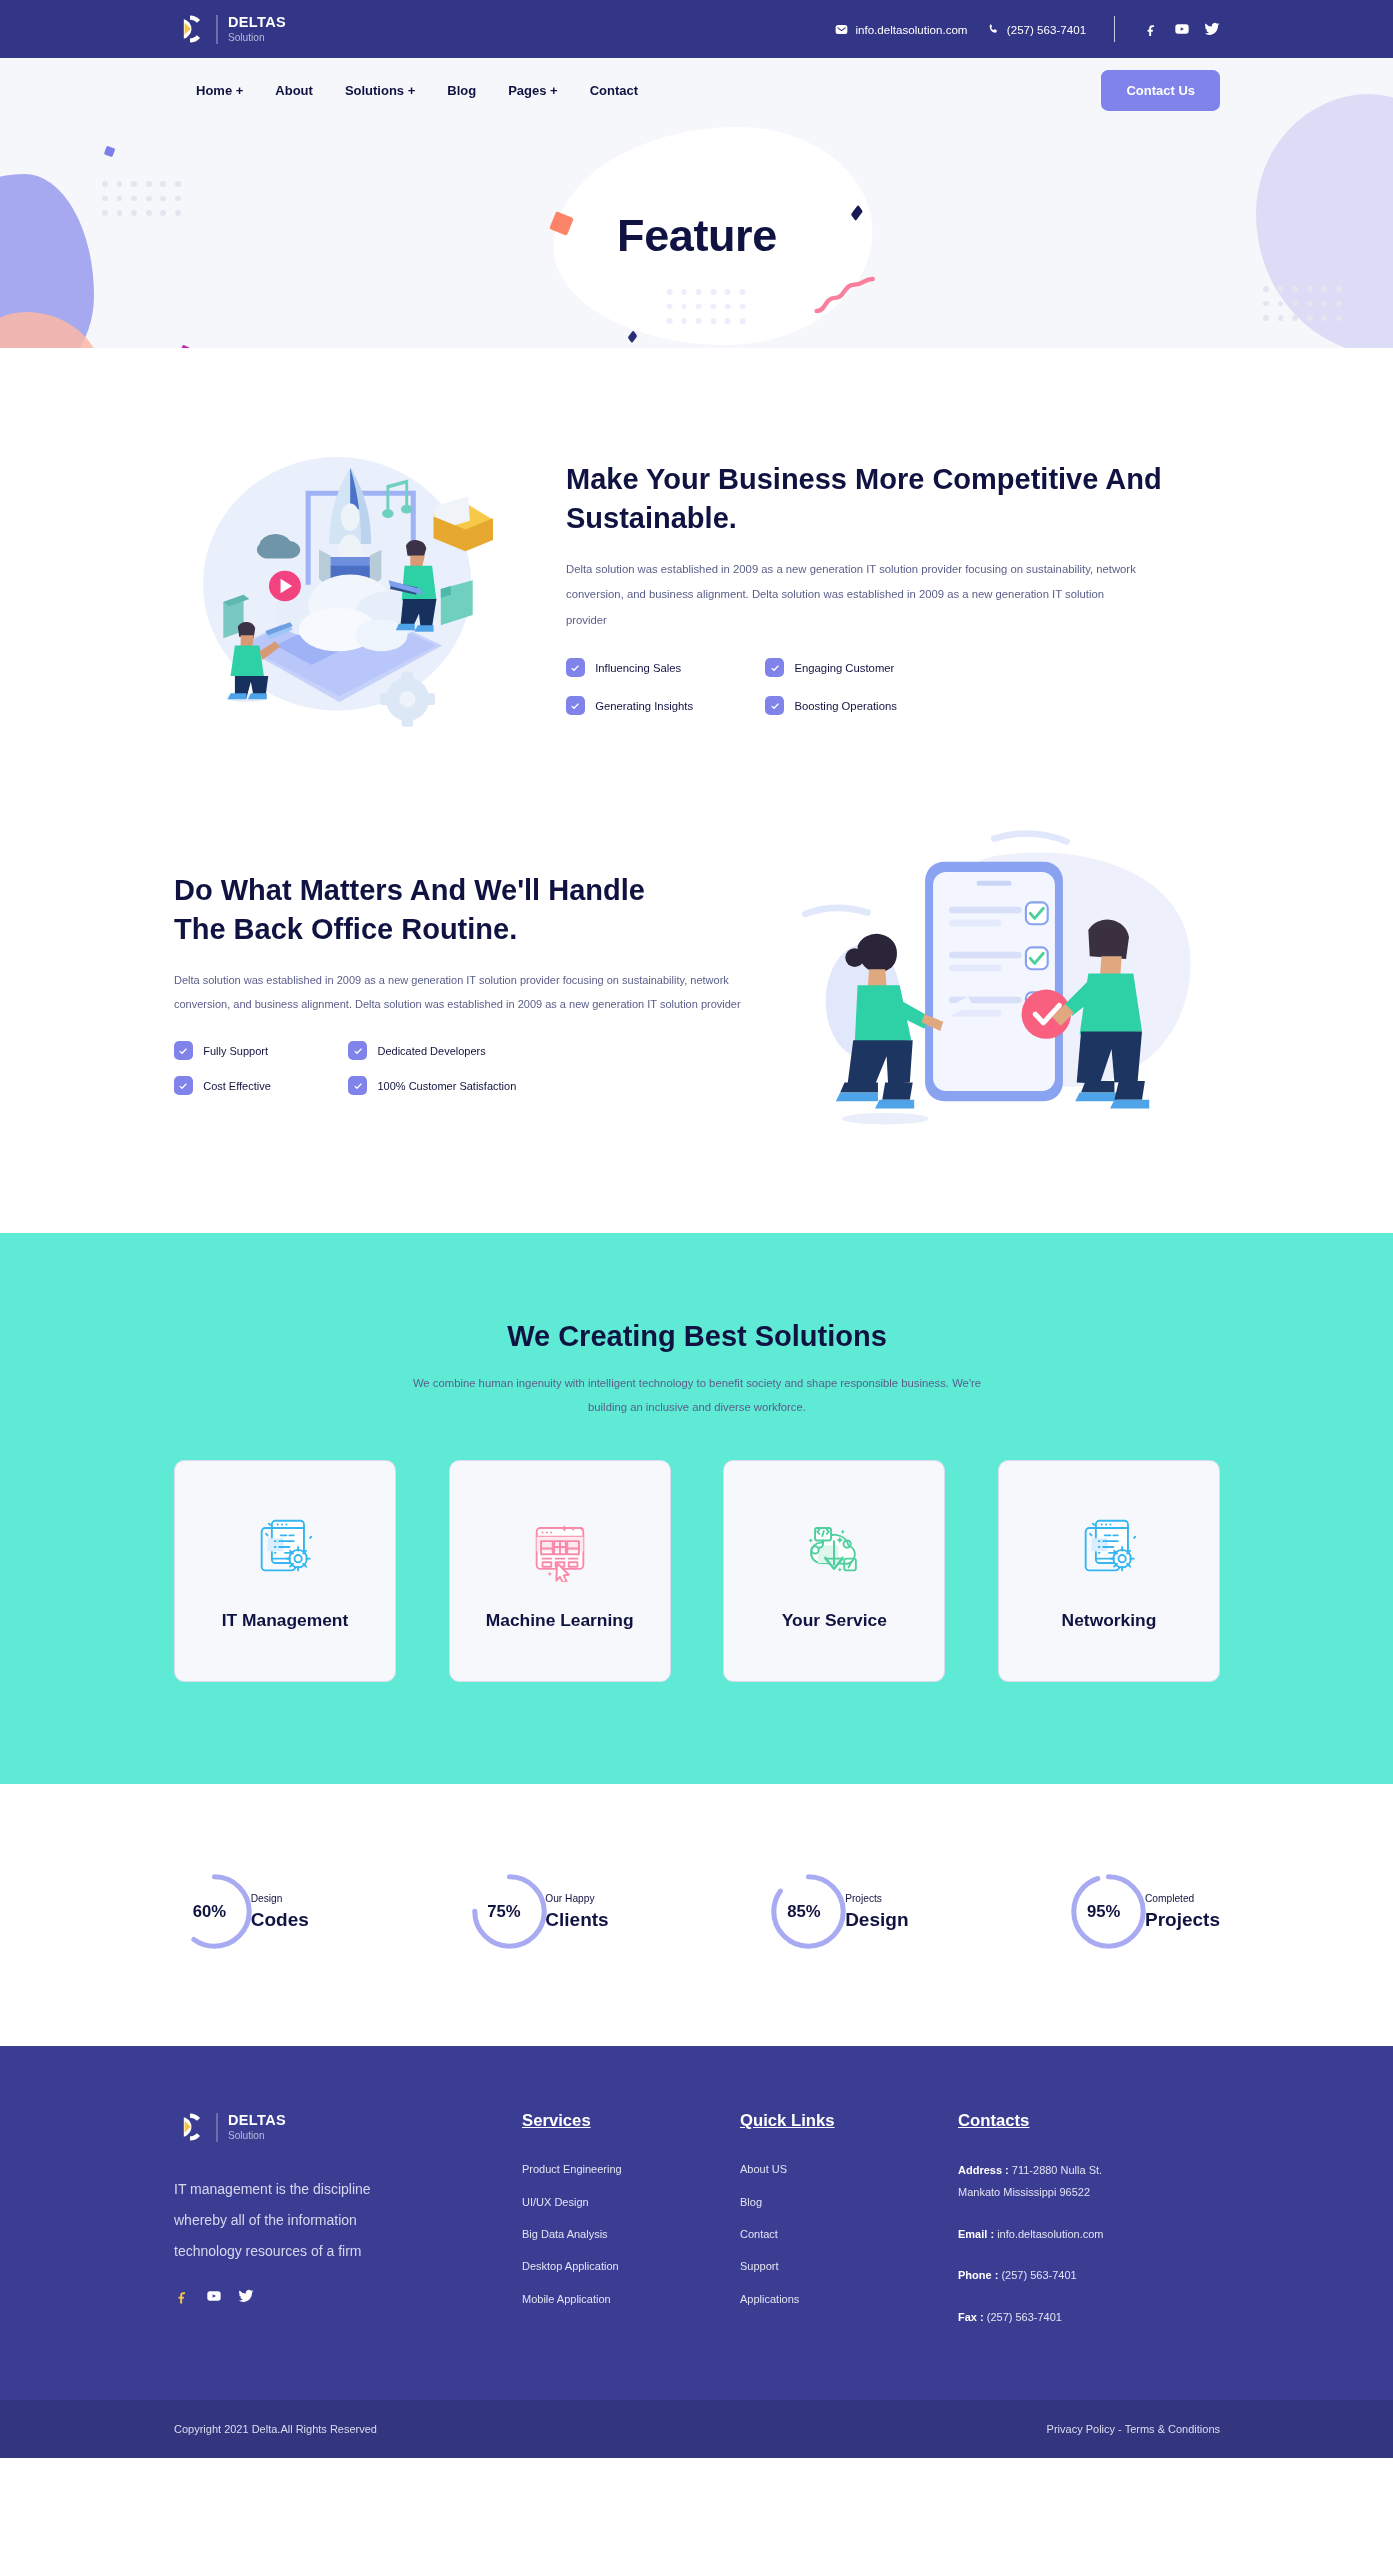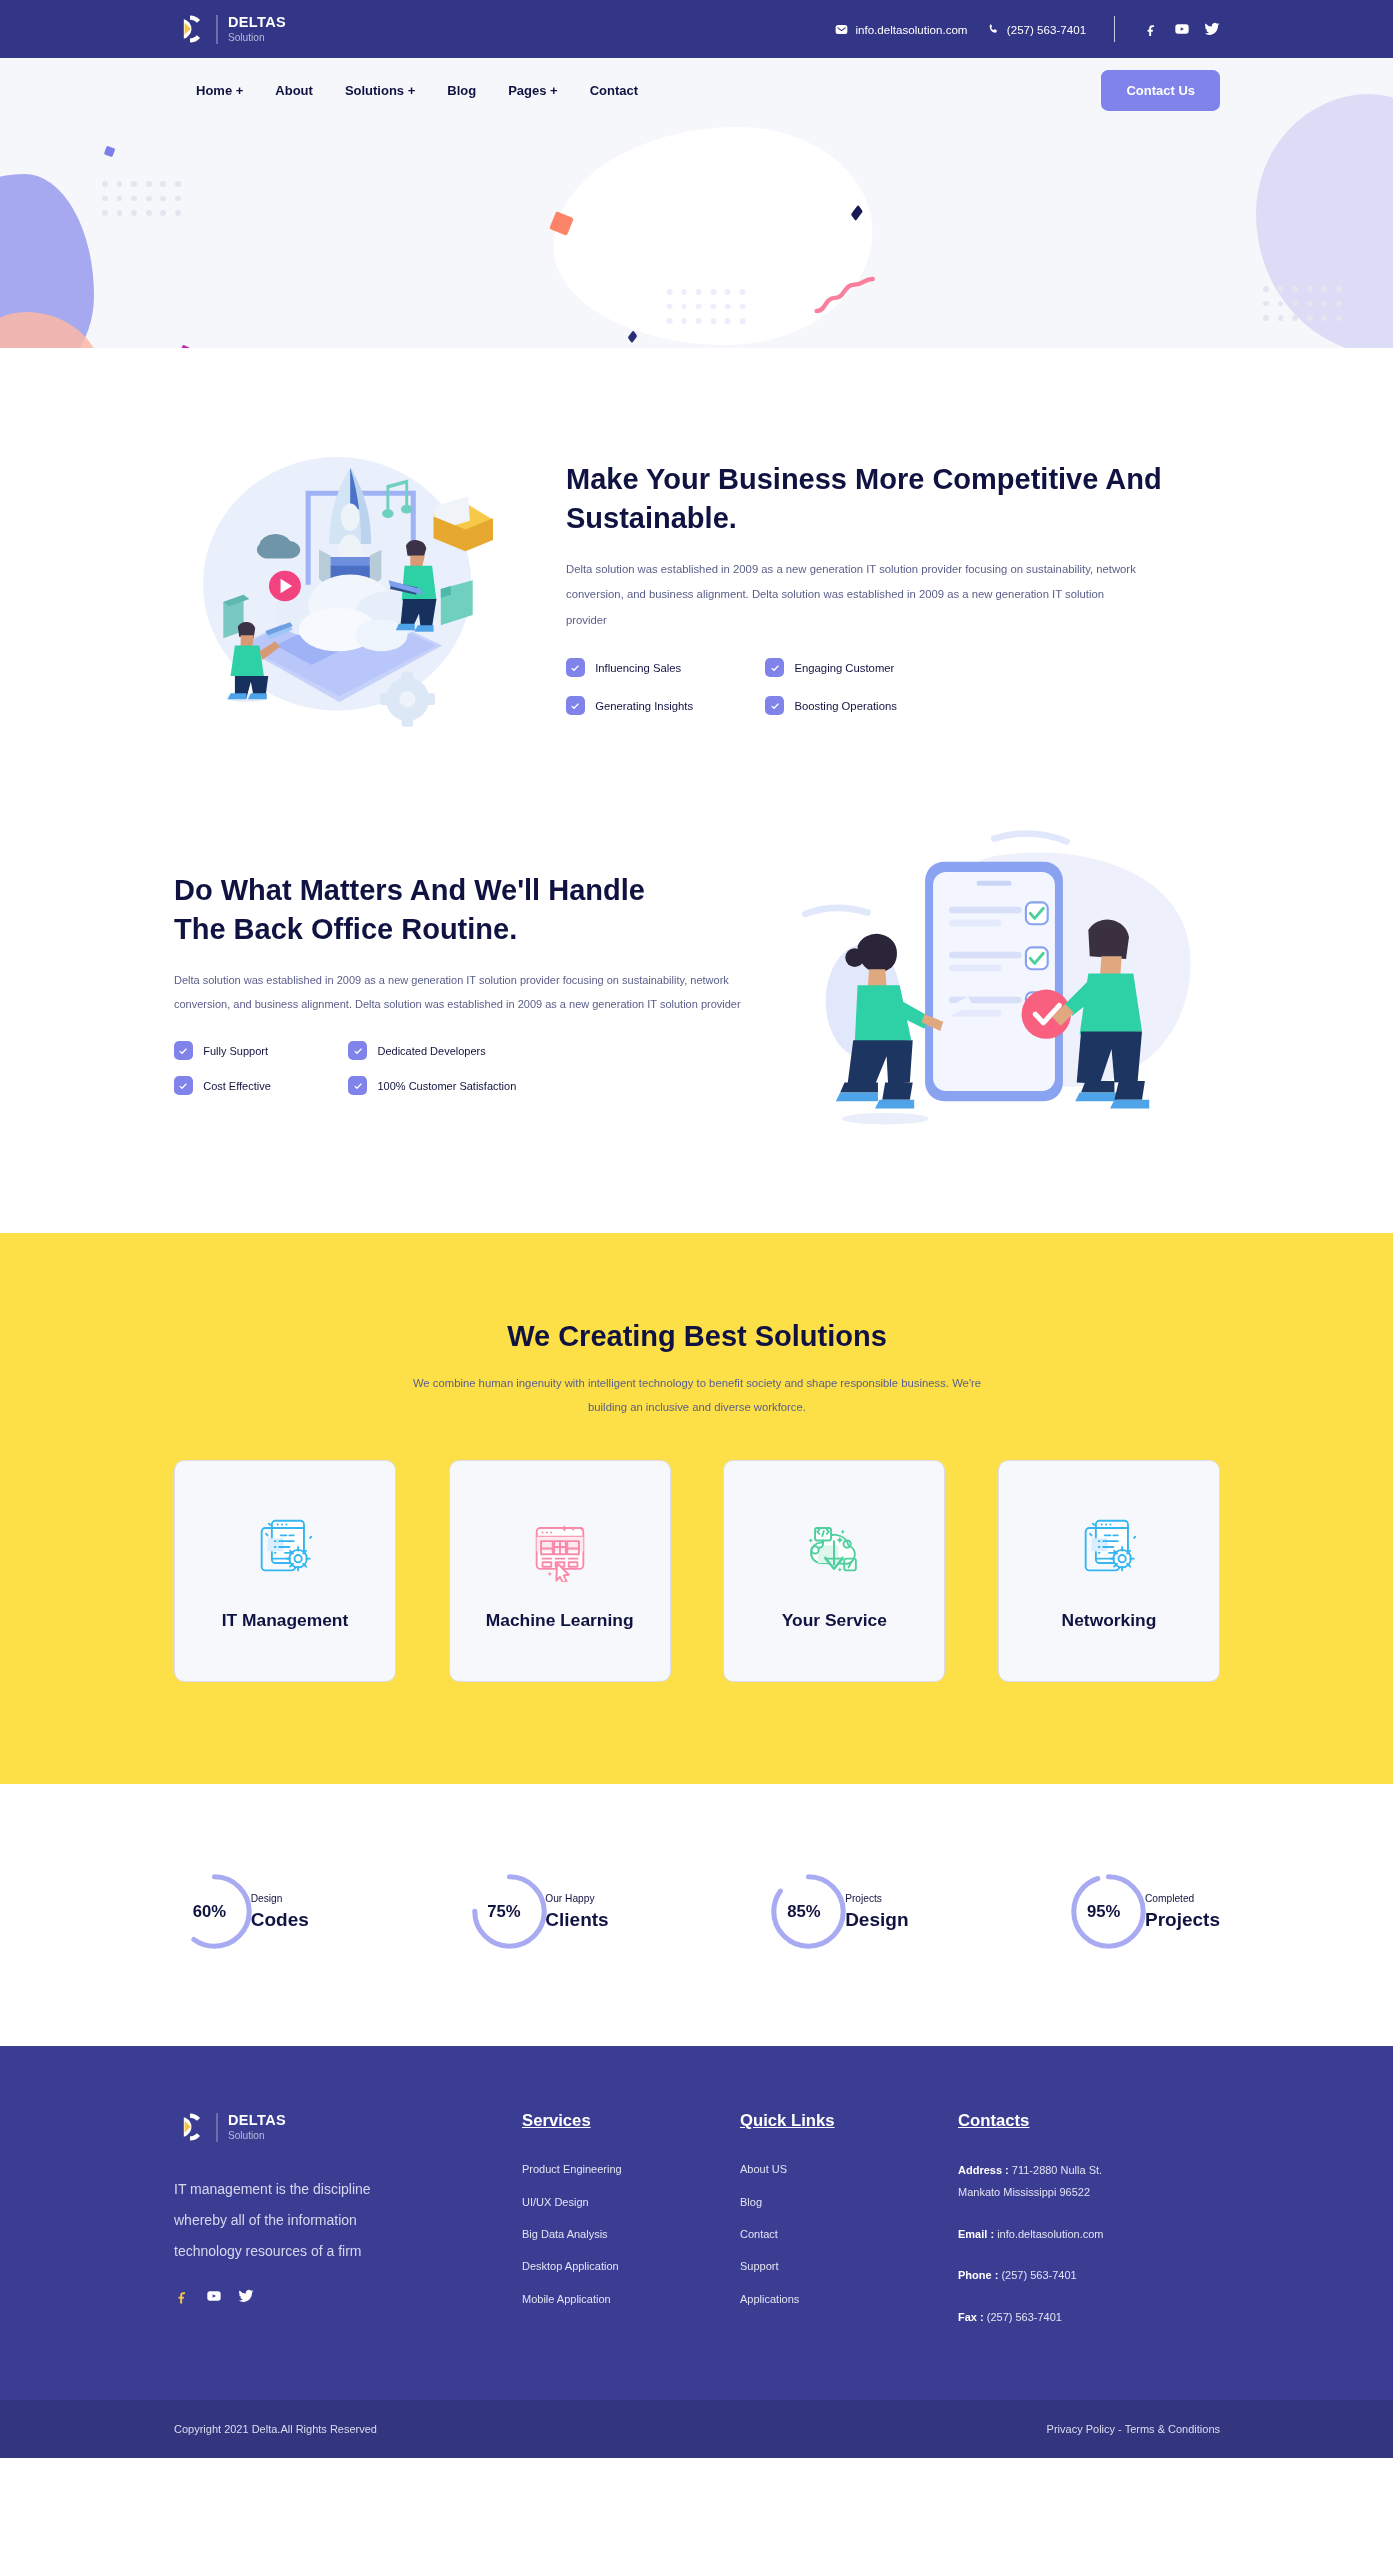--- a/index.html
+++ b/index.html
@@ -127,21 +127,21 @@
   
   .sec-two{ padding-top:51px; padding-bottom:94px; }
   .sec-two .text{ width:573px; flex:0 0 573px; }
   .illus2{ flex:1; height:312px; position:relative; margin-left:29px; }
   .sec-two .h2{ max-width:530px; }
   .sec-two .lead{ max-width:573px; font-size:11px; line-height:2.2; }
   .sec-two .check-grid{ grid-template-columns:167px auto; row-gap:16px; }
   .sec-two .check-label{ font-size:11px; }
 
   
-  .solutions{ background:#fde047; padding:87px 174px 102px; text-align:center; }
+  .solutions{ background:#5eead4; padding:87px 174px 102px; text-align:center; }
   .sol-title{ font-size:29px; font-weight:bold; color:#101341; }
   .sol-sub{
     margin:19px auto 0; max-width:581px;
     font-size:11.3px; line-height:2.1; color:#5a5f8a;
   }
   .cards{ margin-top:41px; display:flex; gap:32px; justify-content:space-between; }
   .card{
     width:222px; height:222px; border:0.7px solid #d9dcee; border-radius:10.2px;
     background:#f7f8fc; display:flex; flex-direction:column;
     align-items:center; justify-content:center; gap:27.6px;
@@ -329,20 +329,21 @@
       <a class="nav-link">Home +</a>
       <a class="nav-link">About</a>
       <a class="nav-link">Solutions +</a>
       <a class="nav-link">Blog</a>
       <a class="nav-link">Pages +</a>
       <a class="nav-link">Contact</a>
     </nav>
     <button class="btn-contact">Contact Us</button>
   </div>
 
+  <h1 class="hero-title">Feature</h1>
 </div>
 
 <section class="sec sec-one row">
   <div class="illus1">
     <svg viewBox="0 0 440 440" width="319" height="319">
       <ellipse cx="225" cy="215" rx="185" ry="175" fill="#eaf0fb"></ellipse>
 
       <path d="M90 300 L225 232 L370 300 L228 378 Z" fill="#c7d2fb"></path>
       <path d="M95 300 L225 236 L362 300 L228 370 Z" fill="#b9c6fa"></path>
       <path d="M140 300 L212 264 L262 290 L190 327 Z" fill="#9fb2f6"></path>

